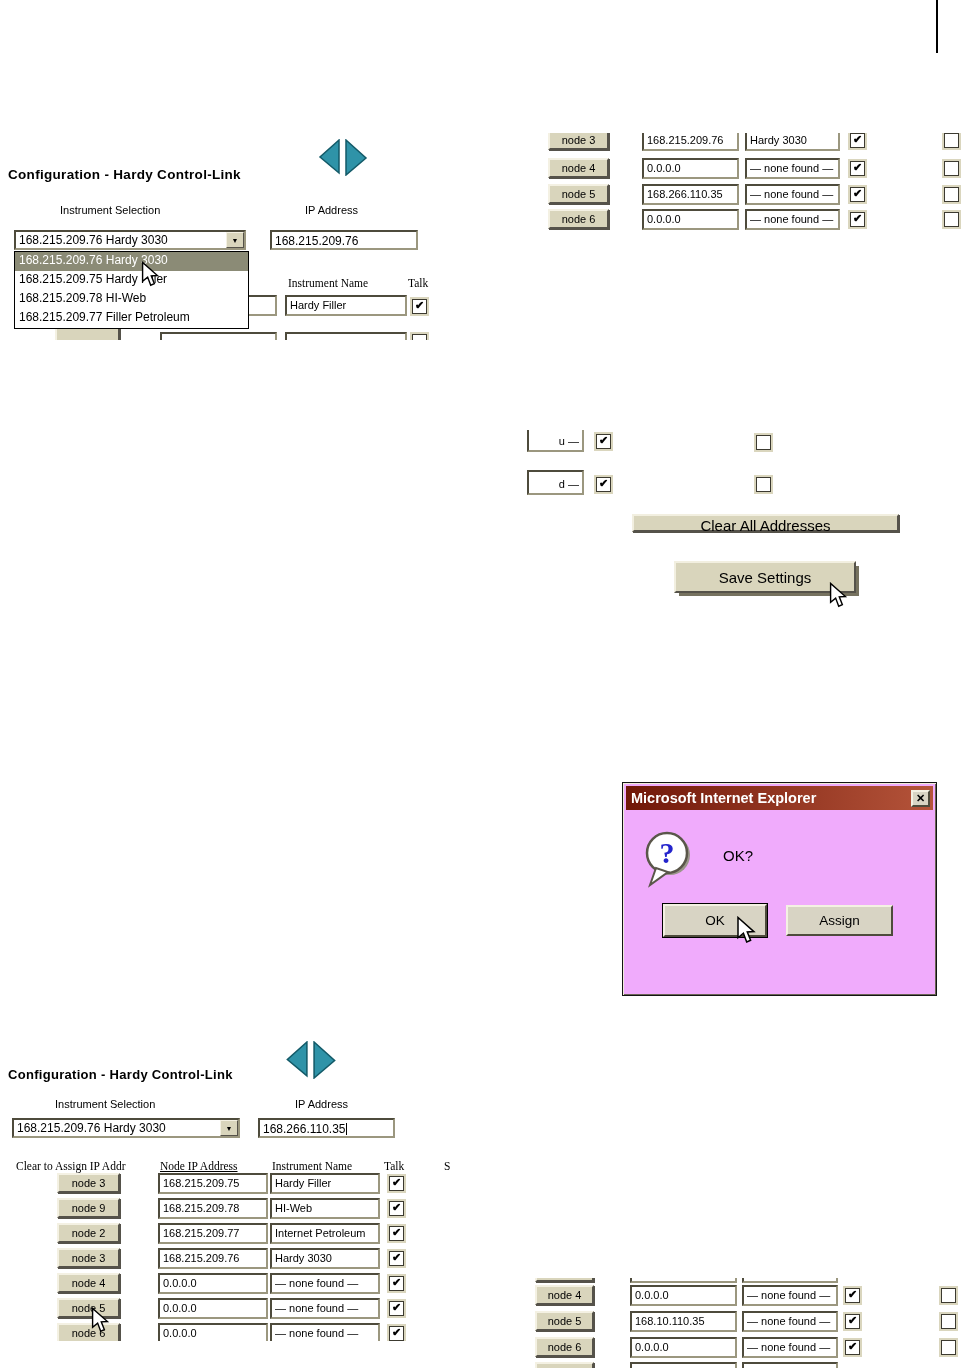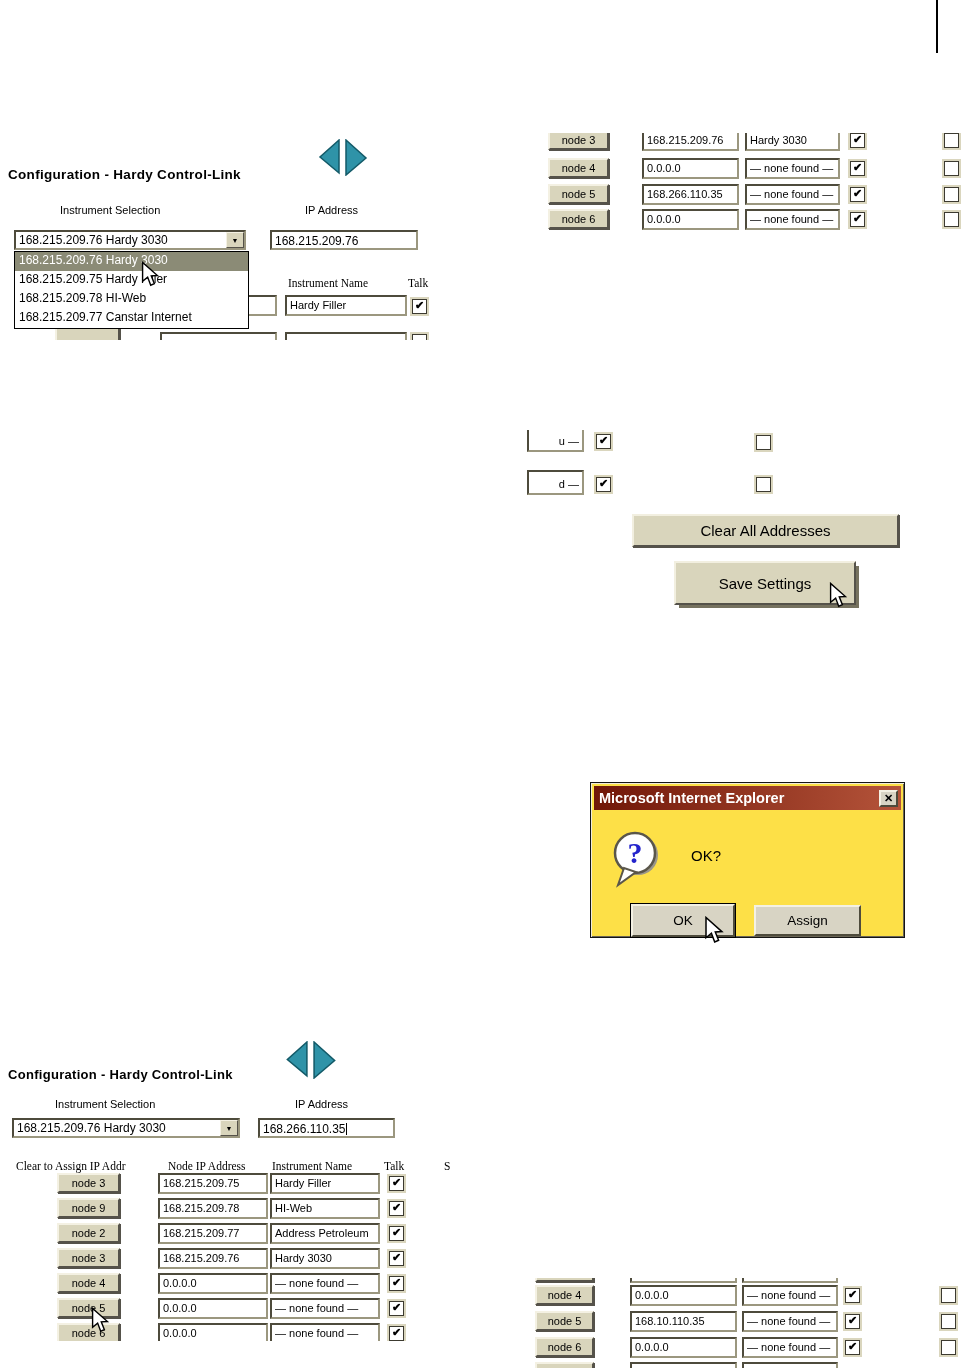--- a/index.html
+++ b/index.html
@@ -42,21 +42,21 @@
   .fB .c-btn{left:3px;width:61px;}
   .fB .c-ip{left:97px;width:97px;}
   .fB .c-name{left:200px;width:95px;}
   .fB .c-talk{left:305px;}
   .fB .c-share{left:399px;}
 
   
   .fC{left:518px;top:430px;width:420px;height:180px;}
 
   
-  .dialog{position:absolute;left:590px;top:782px;width:315px;height:156px;background:#fde047;
+  .dialog{position:absolute;left:622px;top:782px;width:315px;height:214px;background:#f0abfc;
           border:1px solid #141414;box-shadow:inset 1px 1px 0 #f0ecd9, inset -1px -1px 0 #6a6555;box-sizing:border-box;}
   .dlg-title{position:absolute;left:3px;top:3px;right:3px;height:24px;
              background:linear-gradient(90deg,#701708,#b5543a);color:#fff;
              font:bold 14.5px "Liberation Sans",sans-serif;display:flex;align-items:center;padding:0 3px 0 5px;box-sizing:border-box;}
   .dlg-close{margin-left:auto;width:19px;height:17px;background:#d8d4c4;border:2px solid;
              border-color:#f4f1e3 #4e4b3c #4e4b3c #f4f1e3;box-sizing:border-box;color:#000;
              font:bold 11px "Liberation Sans",sans-serif;display:flex;align-items:center;justify-content:center;padding:0;}
   .dlg-msg{position:absolute;left:100px;top:64px;font:15px "Liberation Sans",sans-serif;color:#000;}
   .dlg-btn{position:absolute;background:#d8d4c4;border:2px solid;border-color:#f4f1e3 #4e4b3c #4e4b3c #f4f1e3;
            font:13.5px "Liberation Sans",sans-serif;color:#000;box-sizing:border-box;}
@@ -112,21 +112,21 @@
   <div class="field" style="left:160px;top:194px;width:117px;"></div>
   <div class="field" style="left:285px;top:194px;width:122px;"></div>
   <span class="chk" style="left:412px;top:196px;">
       <i></i>
     </span>
 
   <div class="ddlist" style="left:14px;top:113px;width:233px;">
     <div class="dditem sel">168.215.209.76 Hardy 3030</div>
     <div class="dditem">168.215.209.75 Hardy Filler</div>
     <div class="dditem">168.215.209.78 HI-Web</div>
-    <div class="dditem">168.215.209.77 Canstar Internet</div>
+    <div class="dditem">168.215.209.77 Filler Petroleum</div>
   </div>
   <svg class="cursor" style="left:141px;top:123px;" width="20" height="28" viewBox="0 0 14 20">
     <path d="M1,1 L1,14.5 L4.6,11.5 L6.8,17.3 L9.4,16.2 L7.2,10.6 L11.6,10.4 Z" fill="#fff" stroke="#000" stroke-width="1"></path>
   </svg>
 </div>
 
 <div class="frag clip fB">
   <div class="nrow" style="top:-3px;">
     <button class="node-btn c-btn">node 3</button>
     <div class="field c-ip">168.215.209.76</div>
@@ -183,22 +183,22 @@
     </span>
 
   <div class="field" style="left:9px;top:40px;width:57px;height:25px;text-align:right;padding-top:6px;">d —</div>
   <span class="chk" style="left:78px;top:47px;">
       <i>✔</i>
     </span>
   <span class="chk" style="left:238px;top:47px;">
       <i></i>
     </span>
 
-  <button class="big-btn" style="left:114px;top:84px;width:267px;height:33px;">Clear All Addresses</button>
-  <button class="big-btn shadowed" style="left:156px;top:131px;width:182px;height:44px;">Save Settings</button>
+  <button class="big-btn" style="left:114px;top:84px;width:267px;height:18px;">Clear All Addresses</button>
+  <button class="big-btn shadowed" style="left:156px;top:131px;width:182px;height:32px;">Save Settings</button>
   <svg class="cursor" style="left:311px;top:152px;" width="20" height="28" viewBox="0 0 14 20">
     <path d="M1,1 L1,14.5 L4.6,11.5 L6.8,17.3 L9.4,16.2 L7.2,10.6 L11.6,10.4 Z" fill="#fff" stroke="#000" stroke-width="1"></path>
   </svg>
 </div>
 
 <div class="dialog">
   <div class="dlg-title">
     <span>Microsoft Internet Explorer</span>
     <button class="dlg-close">
         <i style="font-style:normal">✕</i>
@@ -229,21 +229,21 @@
 
   <div class="combo" style="left:12px;top:78px;width:228px;">
     <span class="txt">168.215.209.76 Hardy 3030</span>
     <span class="arrow-btn">
         <i style="font-style:normal">▼</i>
       </span>
   </div>
   <div class="field" style="left:258px;top:78px;width:137px;height:20px;font-size:12px;"><span>168.266.110.35</span><span class="caret"></span></div>
 
   <div class="sh" style="left:16px;top:120px;">Clear to Assign IP Addr</div>
-  <div class="sh" style="left:168px;top:120px;">Node IP Address</div>
+  <div class="sh" style="left:160px;top:120px;text-decoration:underline;">Node IP Address</div>
   <div class="sh" style="left:272px;top:120px;">Instrument Name</div>
   <div class="sh" style="left:384px;top:120px;">Talk</div>
   <div class="sh" style="left:444px;top:120px;">S</div>
 
   <div class="nrow" style="top:133px;">
     <button class="node-btn c-btn">node 3</button>
     <div class="field c-ip">168.215.209.75</div>
     <div class="field c-name">Hardy Filler</div>
     <span class="chk c-talk">
         <i>✔</i>
@@ -253,21 +253,21 @@
     <button class="node-btn c-btn">node 9</button>
     <div class="field c-ip">168.215.209.78</div>
     <div class="field c-name">HI-Web</div>
     <span class="chk c-talk">
         <i>✔</i>
       </span>
   </div>
   <div class="nrow" style="top:183px;">
     <button class="node-btn c-btn">node 2</button>
     <div class="field c-ip">168.215.209.77</div>
-    <div class="field c-name">Address Petroleum</div>
+    <div class="field c-name">Internet Petroleum</div>
     <span class="chk c-talk">
         <i>✔</i>
       </span>
   </div>
   <div class="nrow" style="top:208px;">
     <button class="node-btn c-btn">node 3</button>
     <div class="field c-ip">168.215.209.76</div>
     <div class="field c-name">Hardy 3030</div>
     <span class="chk c-talk">
         <i>✔</i>

